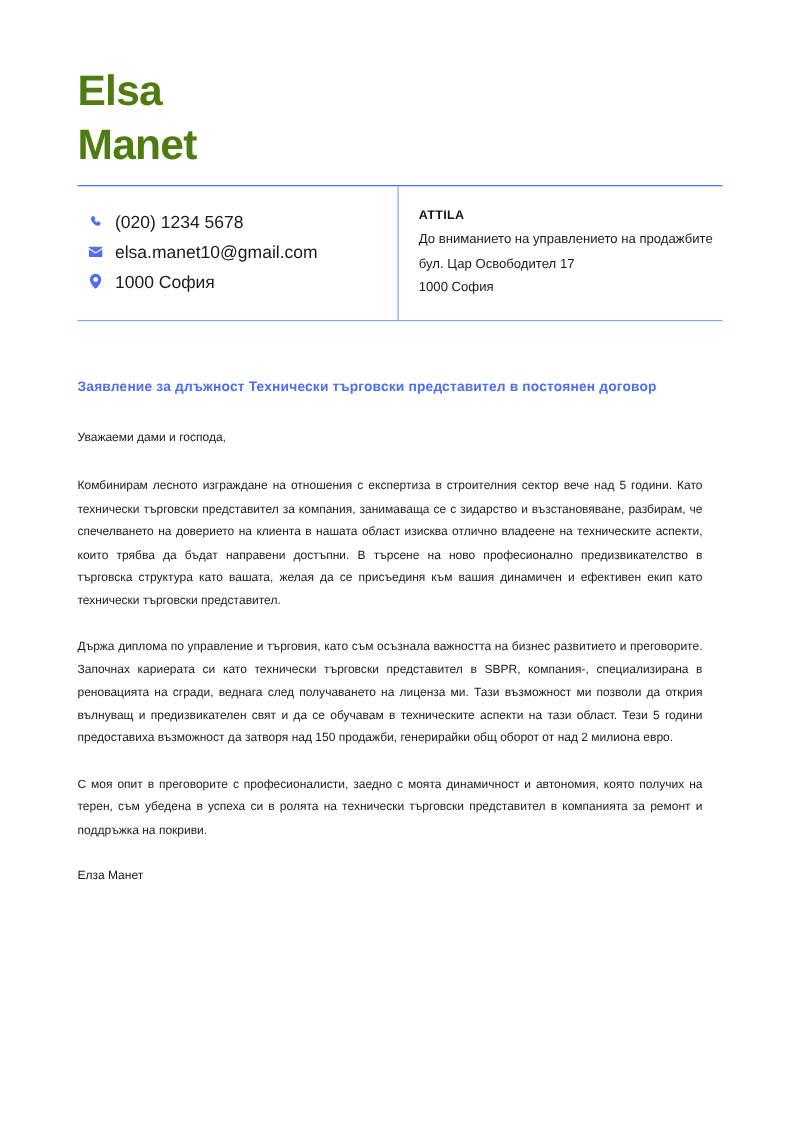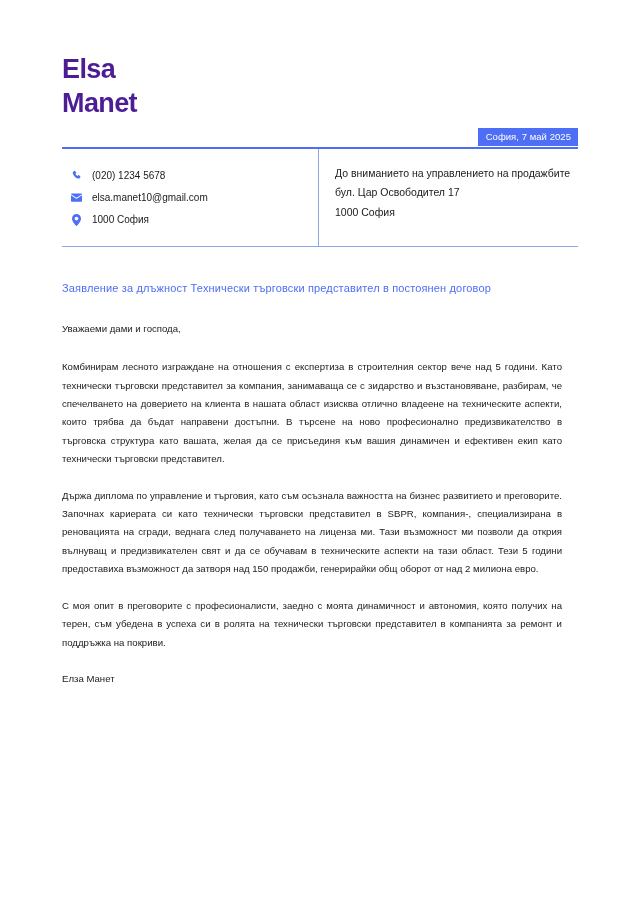--- a/index.html
+++ b/index.html
@@ -25,25 +25,25 @@
     padding: 0 62px;
     position: relative;
   }
 
   
   .name-block {
     padding-top: 52px;
     padding-bottom: 10px;
   }
   .name-line {
-    font-size: 27px;
+    font-size: 34px;
     font-weight: bold;
     letter-spacing: -0.6px;
     line-height: 1.26;
-    color: #4c1d95;
+    color: #4d7c0f;
   }
 
   
   .badge-row {
     height: 16px;
     position: relative;
     display: flex;
     justify-content: flex-end;
     align-items: flex-end;
     margin-bottom: 1px;
@@ -87,21 +87,21 @@
   }
   .info-right {
     flex: 1;
     box-sizing: border-box;
     padding: 19px 0 20px 16px;
   }
 
   .contact-item {
     display: flex;
     align-items: center;
-    font-size: 10px;
+    font-size: 14px;
     line-height: 1;
     color: #1a1a1a;
     margin-bottom: 10px;
   }
   .contact-item:last-child { margin-bottom: 0; }
   .contact-icon {
     width: 13px;
     min-width: 13px;
     height: 12px;
     margin-right: 9px;
@@ -125,23 +125,23 @@
     line-height: 1;
     color: #1a1a1a;
     margin-bottom: 9px;
   }
   .recipient-line:last-child { margin-bottom: 0; }
 
   
   .subject {
     color: #4d6ef5;
     font-size: 11px;
-    font-weight: normal;
+    font-weight: bold;
     letter-spacing: 0.15px;
-    margin-top: 34px;
+    margin-top: 46px;
     line-height: 1.3;
   }
 
   
   .body-copy {
     margin-top: 25px;
   }
   .para {
     font-size: 9.6px;
     line-height: 1.92;
@@ -162,23 +162,20 @@
 </head>
 <body>
 
 <div class="page">
 
   <div class="name-block">
     <div class="name-line">Elsa</div>
     <div class="name-line">Manet</div>
   </div>
 
-  <div class="badge-row">
-    <span class="date-badge">София, 7 май 2025</span>
-  </div>
 
   <div class="rule-top"></div>
 
   <div class="info-row">
 
     <div class="info-left">
 
       <div class="contact-item">
         <span class="contact-icon">
           <svg width="11" height="11" viewBox="0 0 16 16" fill="currentColor">
@@ -205,20 +202,21 @@
           </svg>
         </span>
         <span>1000 София</span>
       </div>
 
     </div>
 
     <div class="divider-v"></div>
 
     <div class="info-right">
+      <div class="recipient-name">ATTILA</div>
       <div class="recipient-line">До вниманието на управлението на продажбите</div>
       <div class="recipient-line">бул. Цар Освободител 17</div>
       <div class="recipient-line">1000 София</div>
     </div>
 
   </div>
 
   <div class="rule-bottom"></div>
 
   <div class="subject">Заявление за длъжност Технически търговски представител в постоянен договор</div>

